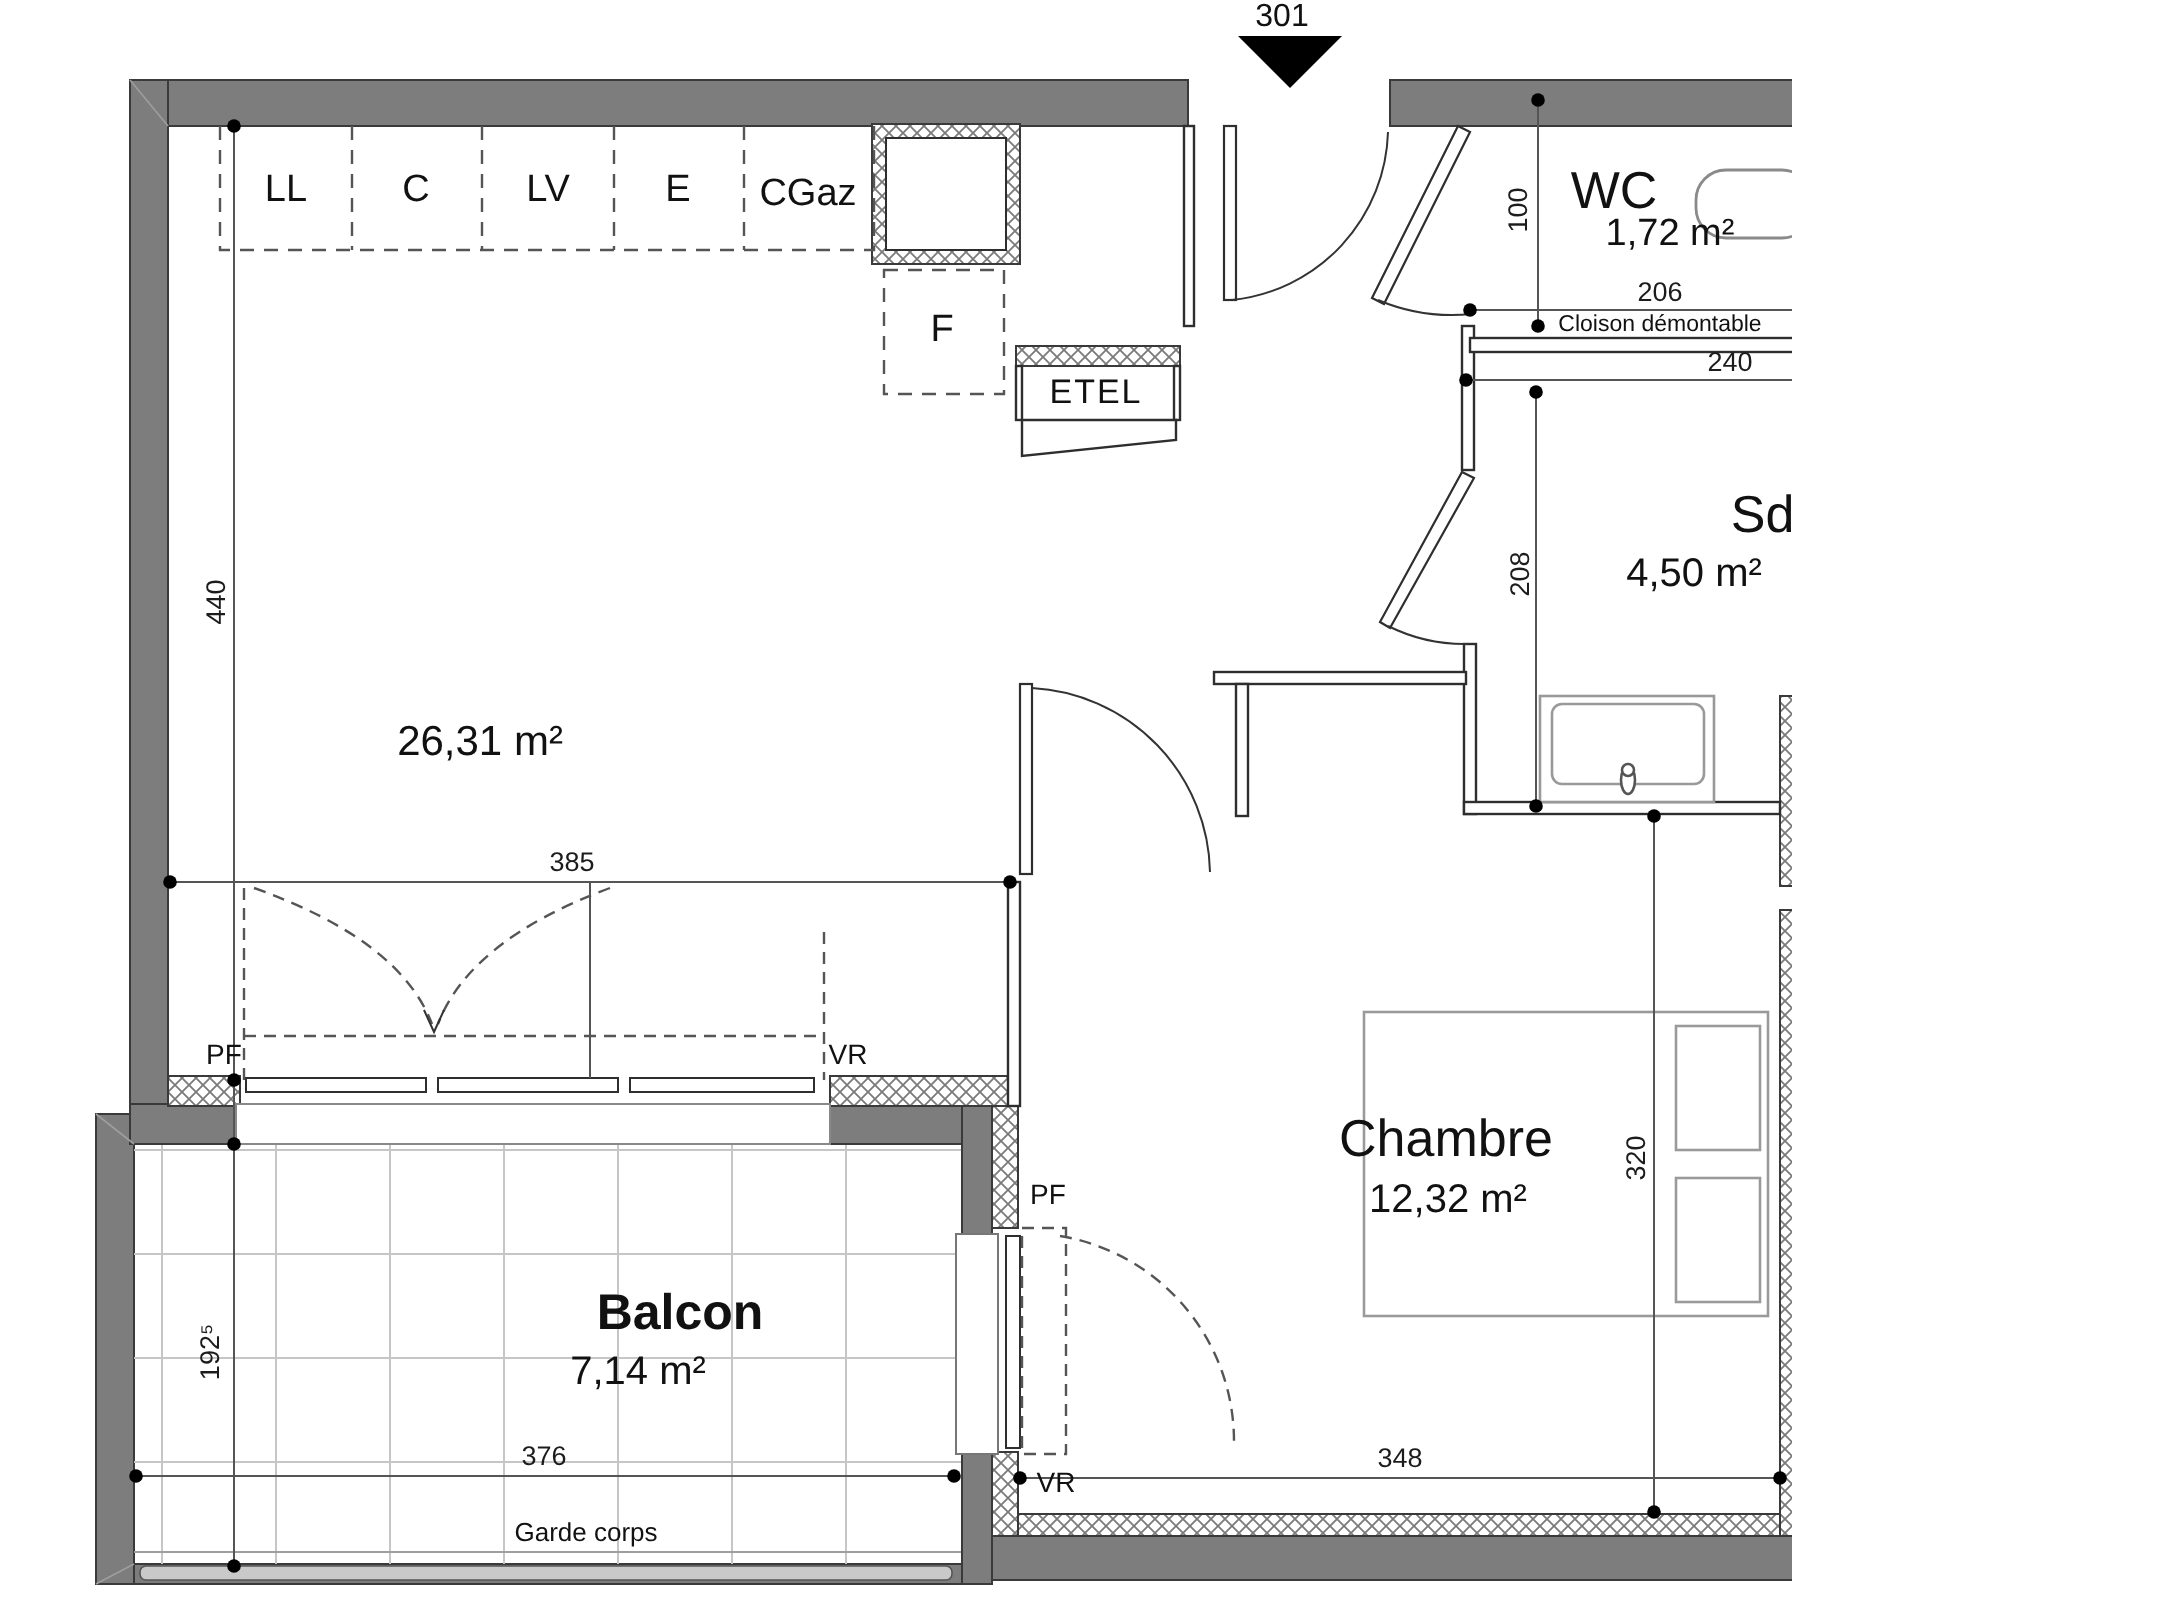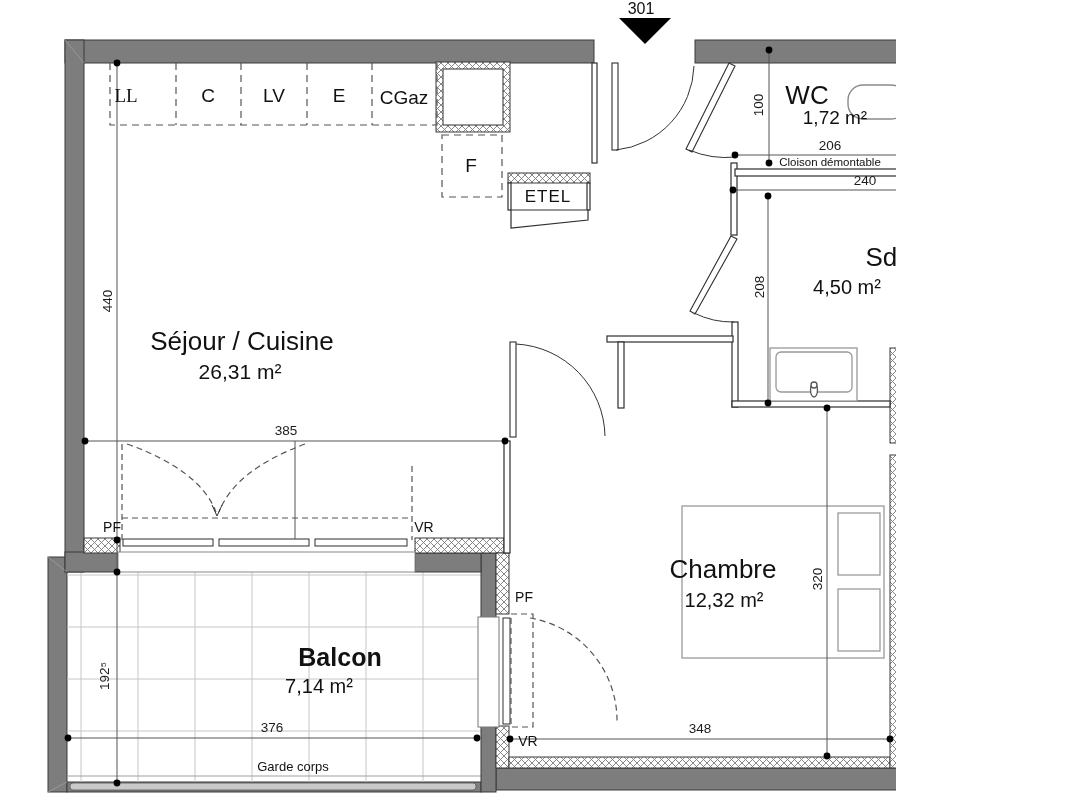--- a/index.html
+++ b/index.html
@@ -190,36 +190,35 @@
         <circle cx="995" cy="190" r="3.4"></circle>
     <circle cx="768" cy="196" r="3.4"></circle>
         <circle cx="768" cy="403" r="3.4"></circle>
   </g>
 
   <polygon points="619,18 671,18 645,44" fill="#000"></polygon>
 </svg>
 
 <div class="lbl t-num" style="left:641px;top:9px;">301</div>
 
-<div class="lbl t-unit" style="left:126px;top:95px;font-family:Liberation Serif, serif;">LL</div>
+<div class="lbl t-unit" style="left:143px;top:95px;">LL</div>
 <div class="lbl t-unit" style="left:208px;top:95px;">C</div>
 <div class="lbl t-unit" style="left:274px;top:95px;">LV</div>
 <div class="lbl t-unit" style="left:339px;top:95px;">E</div>
 <div class="lbl t-unit" style="left:404px;top:97px;">CGaz</div>
 <div class="lbl t-unit" style="left:471px;top:165px;">F</div>
 <div class="lbl t-etel" style="left:548px;top:196px;text-align:right;">ETEL</div>
 
 <div class="lbl t-title" style="left:807px;top:95px;">WC</div>
 <div class="lbl t-area" style="left:835px;top:117px;font-size:19px;">1,72 m²</div>
 <div class="lbl t-xs" style="left:830px;top:163px;">Cloison démontable</div>
 
 <div class="lbl t-title" style="left:890px;top:257px;">SdE</div>
 <div class="lbl t-area" style="left:847px;top:287px;">4,50 m²</div>
 
-<div class="lbl t-title" style="left:242px;top:341px;">Séjour / Cuisine</div>
 <div class="lbl t-area" style="left:240px;top:371px;font-size:21px;">26,31 m²</div>
 
 <div class="lbl t-title" style="left:723px;top:569px;">Chambre</div>
 <div class="lbl t-area" style="left:724px;top:600px;">12,32 m²</div>
 
 <div class="lbl t-title-sm" style="left:320px;top:657px;">Balcon</div>
 <div class="lbl t-area" style="left:319px;top:686px;">7,14 m²</div>
 <div class="lbl t-g" style="left:293px;top:766px;">Garde corps</div>
 
 <div class="lbl t-sm" style="left:112px;top:527px;">PF</div>

